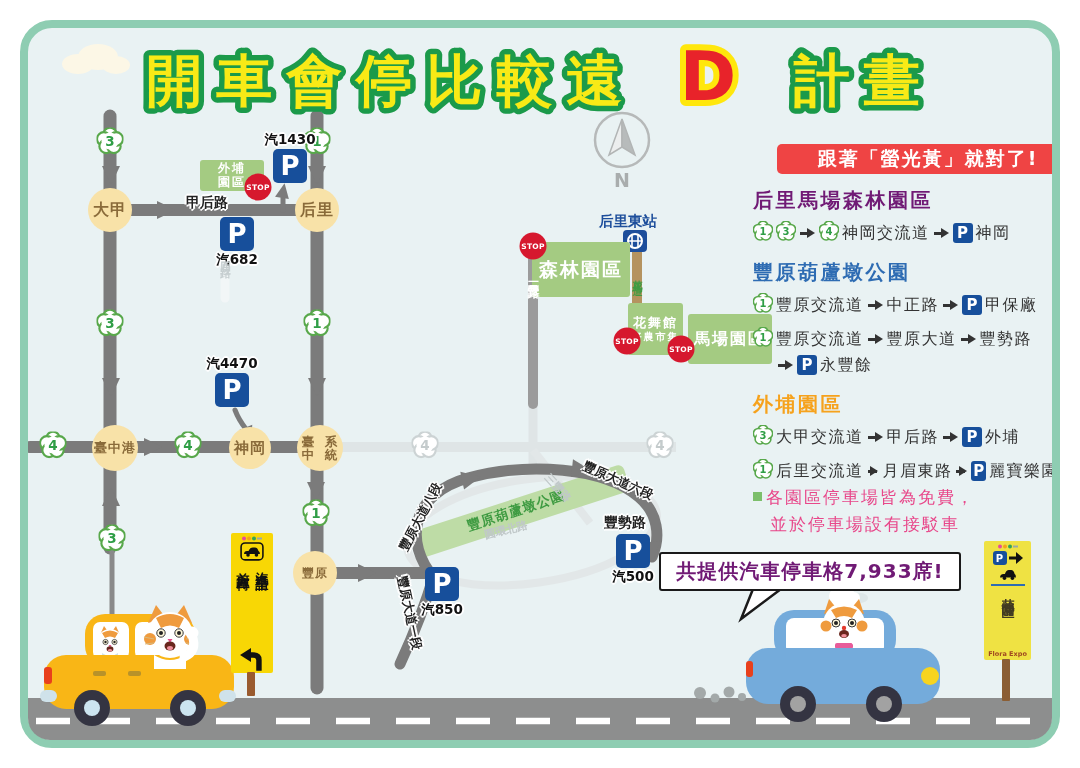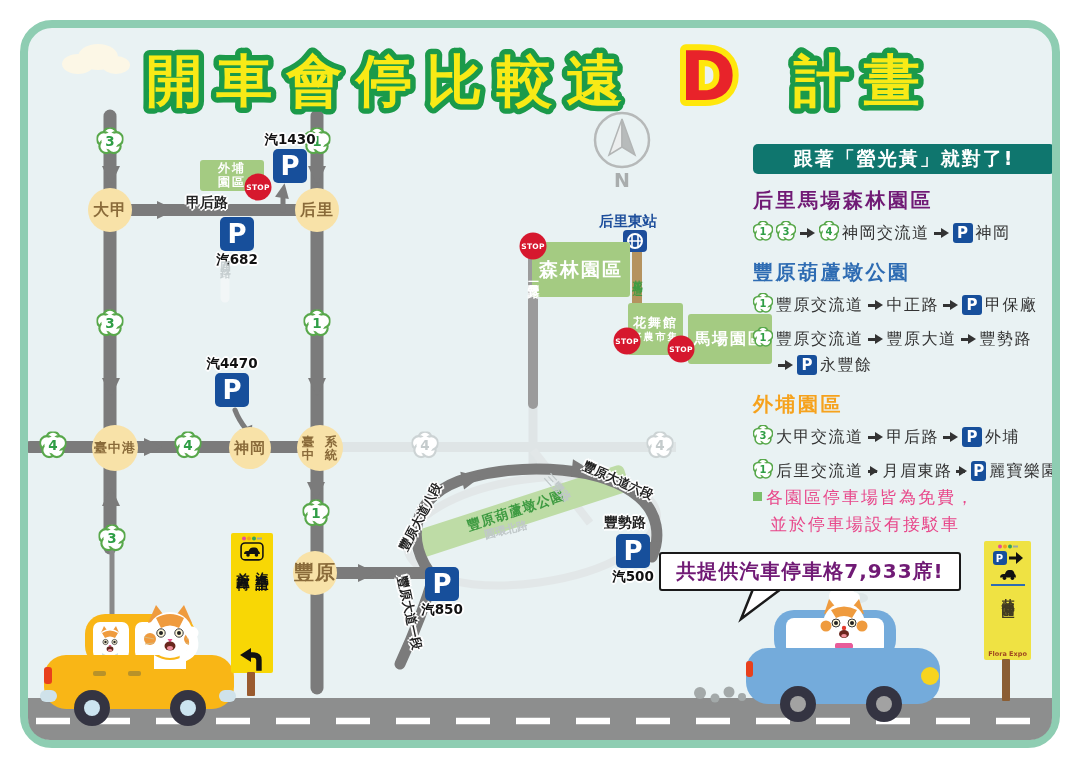--- a/index.html
+++ b/index.html
@@ -33,22 +33,22 @@
   .lbl-faint{color:#c0c8c9;font-weight:bold;}
   .lbl-park{color:#3f9b42;font-weight:bold;letter-spacing:1px;}
   .lbl-white{color:#fff;font-weight:bold;}
   .lbl-vfaint{color:#c6ced0;font-weight:bold;}
   .lbl-vgreen{color:#3f9b42;font-weight:bold;}
   .vert{writing-mode:vertical-rl;text-orientation:upright;letter-spacing:3px;}
   .station-label{color:#1d4e9b;font-weight:bold;font-size:14.5px;white-space:nowrap;
     text-shadow:-2px 0 #e9f2f3,2px 0 #e9f2f3,0 -2px #e9f2f3,0 2px #e9f2f3;}
   
   .legend{position:absolute;left:753px;top:144px;width:306px;}
-  .legend-header{width:302px;height:30px;background:#0f766e;border-radius:5px;color:#fff;
-    font-weight:bold;font-size:19px;letter-spacing:2px;display:flex;align-items:center;justify-content:center;}
+  .legend-header{width:302px;height:30px;background:#ef4444;border-radius:5px;color:#fff;
+    font-weight:bold;font-size:19px;letter-spacing:2px;display:flex;align-items:center;justify-content:center;margin-left:24px;}
   .sec-head{font-size:20px;font-weight:bold;letter-spacing:2.5px;margin-top:14px;line-height:24px;}
   .route{display:flex;align-items:center;gap:3px;height:26px;margin-top:8px;white-space:nowrap;}
   .route.indent{margin-left:24px;margin-top:0;}
   .tok-text{font-size:16px;color:#333;letter-spacing:1.5px;}
   .tok-arrow{display:inline-block;width:15px;height:11px;position:relative;margin:0 1px;}
   .tok-arrow::before{content:'';position:absolute;left:0;top:4px;width:9px;height:3.5px;background:#333;}
   .tok-arrow::after{content:'';position:absolute;right:0;top:0;border-left:8px solid #333;
     border-top:5.5px solid transparent;border-bottom:5.5px solid transparent;}
   .p-badge{display:inline-flex;width:20px;height:20px;background:#174f9b;border-radius:3px;color:#fff;
     font-weight:bold;font-size:15px;align-items:center;justify-content:center;line-height:1;}
@@ -361,21 +361,21 @@
         <div class="ctr node" style="left: 115px; top: 448px; width: 46px; height: 46px; font-size: 13px;">
           <div>臺中港</div>
         </div>
         <div class="ctr node" style="left: 250px; top: 448px; width: 42px; height: 42px; font-size: 15px;">
           <div>神岡</div>
         </div>
         <div class="ctr node" style="left: 320px; top: 448px; width: 46px; height: 46px; font-size: 12.5px;">
           <div>臺中</div>
           <div>系統</div>
         </div>
-        <div class="ctr node" style="left: 315px; top: 573px; width: 44px; height: 44px; font-size: 20px; font-family: Liberation Serif, serif;">
+        <div class="ctr node" style="left: 315px; top: 573px; width: 44px; height: 44px; font-size: 12px; font-family: Liberation Serif, serif;">
           <div>豐原</div>
         </div>
         <div class="gbox" style="left: 200px; top: 160px; width: 64px; height: 31px;">
           <div style="font-size: 12px;">外埔</div>
           <div style="font-size: 12px;">園區</div>
         </div>
         <div class="gbox" style="left: 532px; top: 242px; width: 98px; height: 55px;">
           <div style="font-size: 19px;">森林園區</div>
         </div>
         <div class="gbox" style="left: 628px; top: 303px; width: 55px; height: 52px;">

